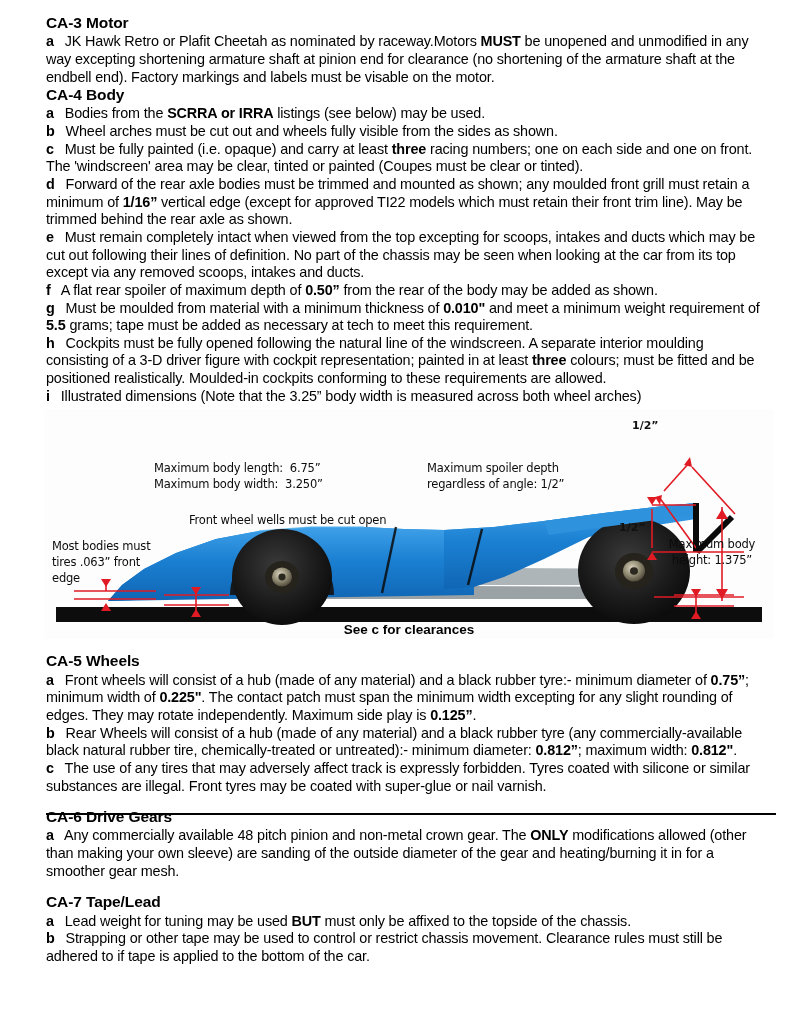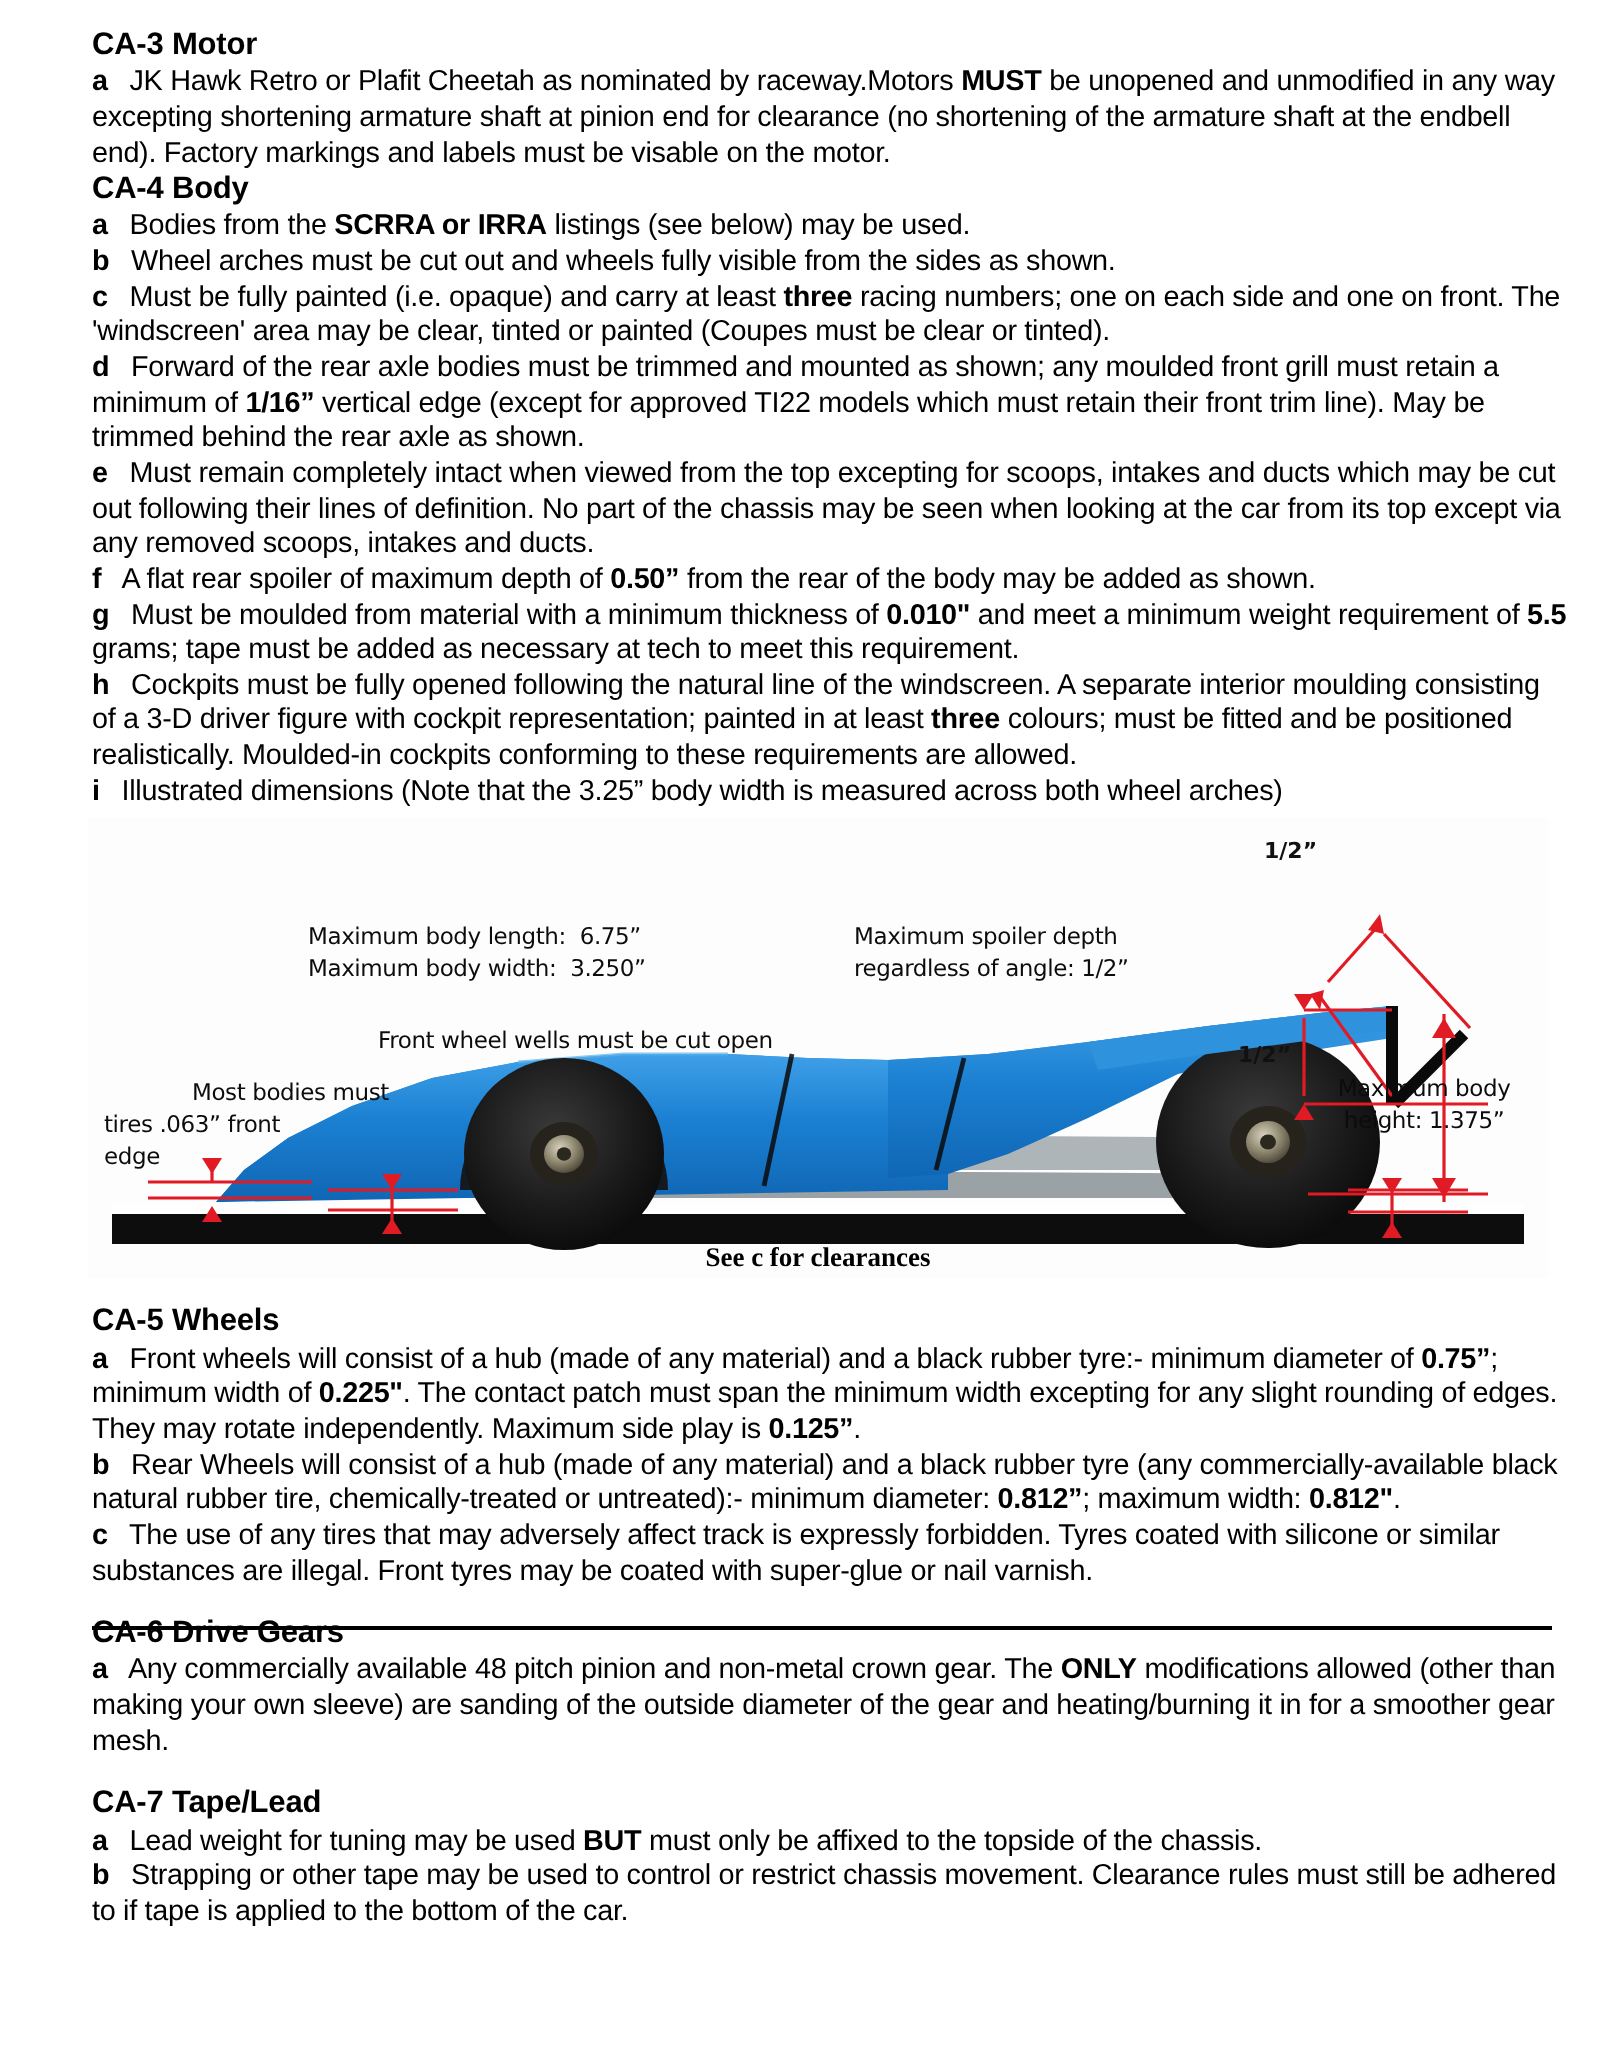--- a/index.html
+++ b/index.html
@@ -12,21 +12,21 @@
     height: 1024px;
     font-family: "Liberation Sans", sans-serif;
     color: #000000;
     overflow: hidden;
   }
   .page {
     position: relative;
     width: 812px;
     height: 832px;
     box-sizing: border-box;
-    padding: 14px 28px 0 46px;
+    padding: 14px 52px 0 46px;
     background: #ffffff;
   }
   h2.sec-head {
     font-size: 15.5px;
     font-weight: bold;
     margin: 0 0 1px 0;
     line-height: 1.18;
     letter-spacing: -0.1px;
   }
   .sec-head.spaced { margin-top: 13px; }
@@ -69,21 +69,21 @@
     font-weight: bold;
     font-size: 11px;
     color: #111111;
     white-space: nowrap;
   }
   .caption {
     position: absolute;
     left: 0; right: 0;
     bottom: 2px;
     text-align: center;
-    font-family: Liberation Serif, serif;
+    font-family: Liberation Sans, sans-serif;
     font-weight: bold;
     font-size: 13.5px;
     color: #000;
   }
   svg.fig-svg {
     position: absolute;
     left: 0; top: 0;
     width: 730px; height: 230px;
   }
   .rule {
@@ -256,21 +256,21 @@
     </svg>
 
     <div class="fig-label" style="left:110px; top:52px;">Maximum body length:  6.75”</div>
     <div class="fig-label" style="left:110px; top:68px;">Maximum body width:  3.250”</div>
 
     <div class="fig-label" style="left:145px; top:104px;">Front wheel wells must be cut open</div>
 
     <div class="fig-label" style="left:383px; top:52px;">Maximum spoiler depth</div>
     <div class="fig-label" style="left:383px; top:68px;">regardless of angle: 1/2”</div>
 
-    <div class="fig-label" style="left:8px; top:130px;margin-left:44px;">Most bodies must</div>
+    <div class="fig-label" style="left:8px; top:130px;">Most bodies must</div>
     <div class="fig-label" style="left:8px; top:146px;">tires .063” front</div>
     <div class="fig-label" style="left:8px; top:162px;">edge</div>
 
     <div class="fig-label r" style="left:610px; top:128px; width:116px;">Maximum body</div>
     <div class="fig-label r" style="left:610px; top:144px; width:116px;">height: 1.375”</div>
 
     <div class="fig-dim" style="left:588px; top:10px;">1/2”</div>
     <div class="fig-dim" style="left:575px; top:112px;">1/2”</div>
 
     <div class="caption">See c for clearances</div>

